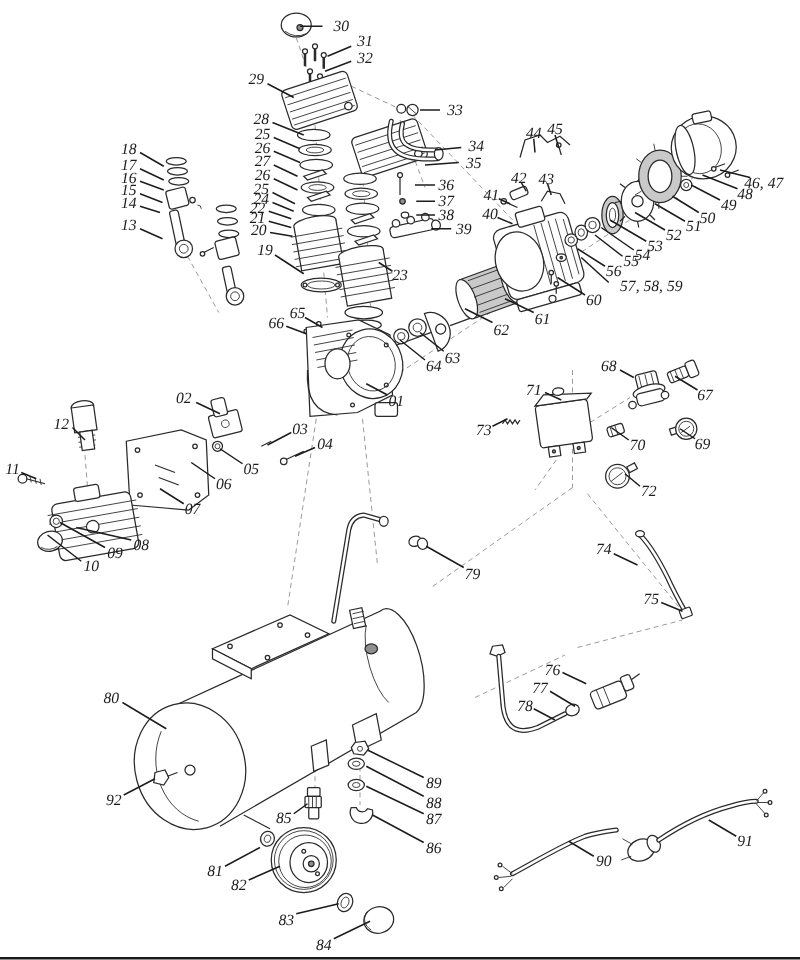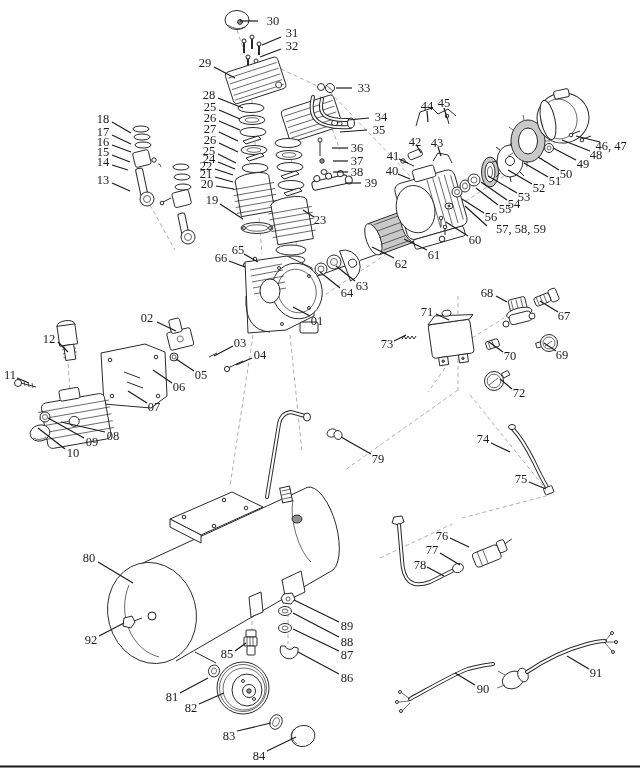--- a/index.html
+++ b/index.html
@@ -1,17 +1,17 @@
 <!DOCTYPE html>
 <html><head>
 <meta charset="utf-8">
 <style>
   html,body{margin:0;padding:0;background:#ffffff;}
   .page{position:relative;width:640px;height:768px;background:#ffffff;overflow:hidden;
-        font-family:"Liberation Serif", serif;}
+        font-family:"Liberation Serif", serif;font-style:italic;}
   svg{position:absolute;left:0;top:0;}
   svg *{vector-effect:non-scaling-stroke;}
   .ln{stroke:#2a2a2a;stroke-width:1;fill:none;}
   .fw{stroke:#2a2a2a;stroke-width:1;fill:#ffffff;}
   .fg{stroke:#2a2a2a;stroke-width:1;fill:#c9c9c9;}
   .fd{stroke:#2a2a2a;stroke-width:1;fill:#8f8f8f;}
   .thin{stroke:#2a2a2a;stroke-width:.7;fill:none;}
   .dash{stroke:#9a9a9a;stroke-width:.8;fill:none;stroke-dasharray:4 3;}
   .tube{stroke:#2a2a2a;stroke-width:4;fill:none;stroke-linecap:round;}
   .tubein{stroke:#ffffff;stroke-width:2;fill:none;stroke-linecap:round;}

